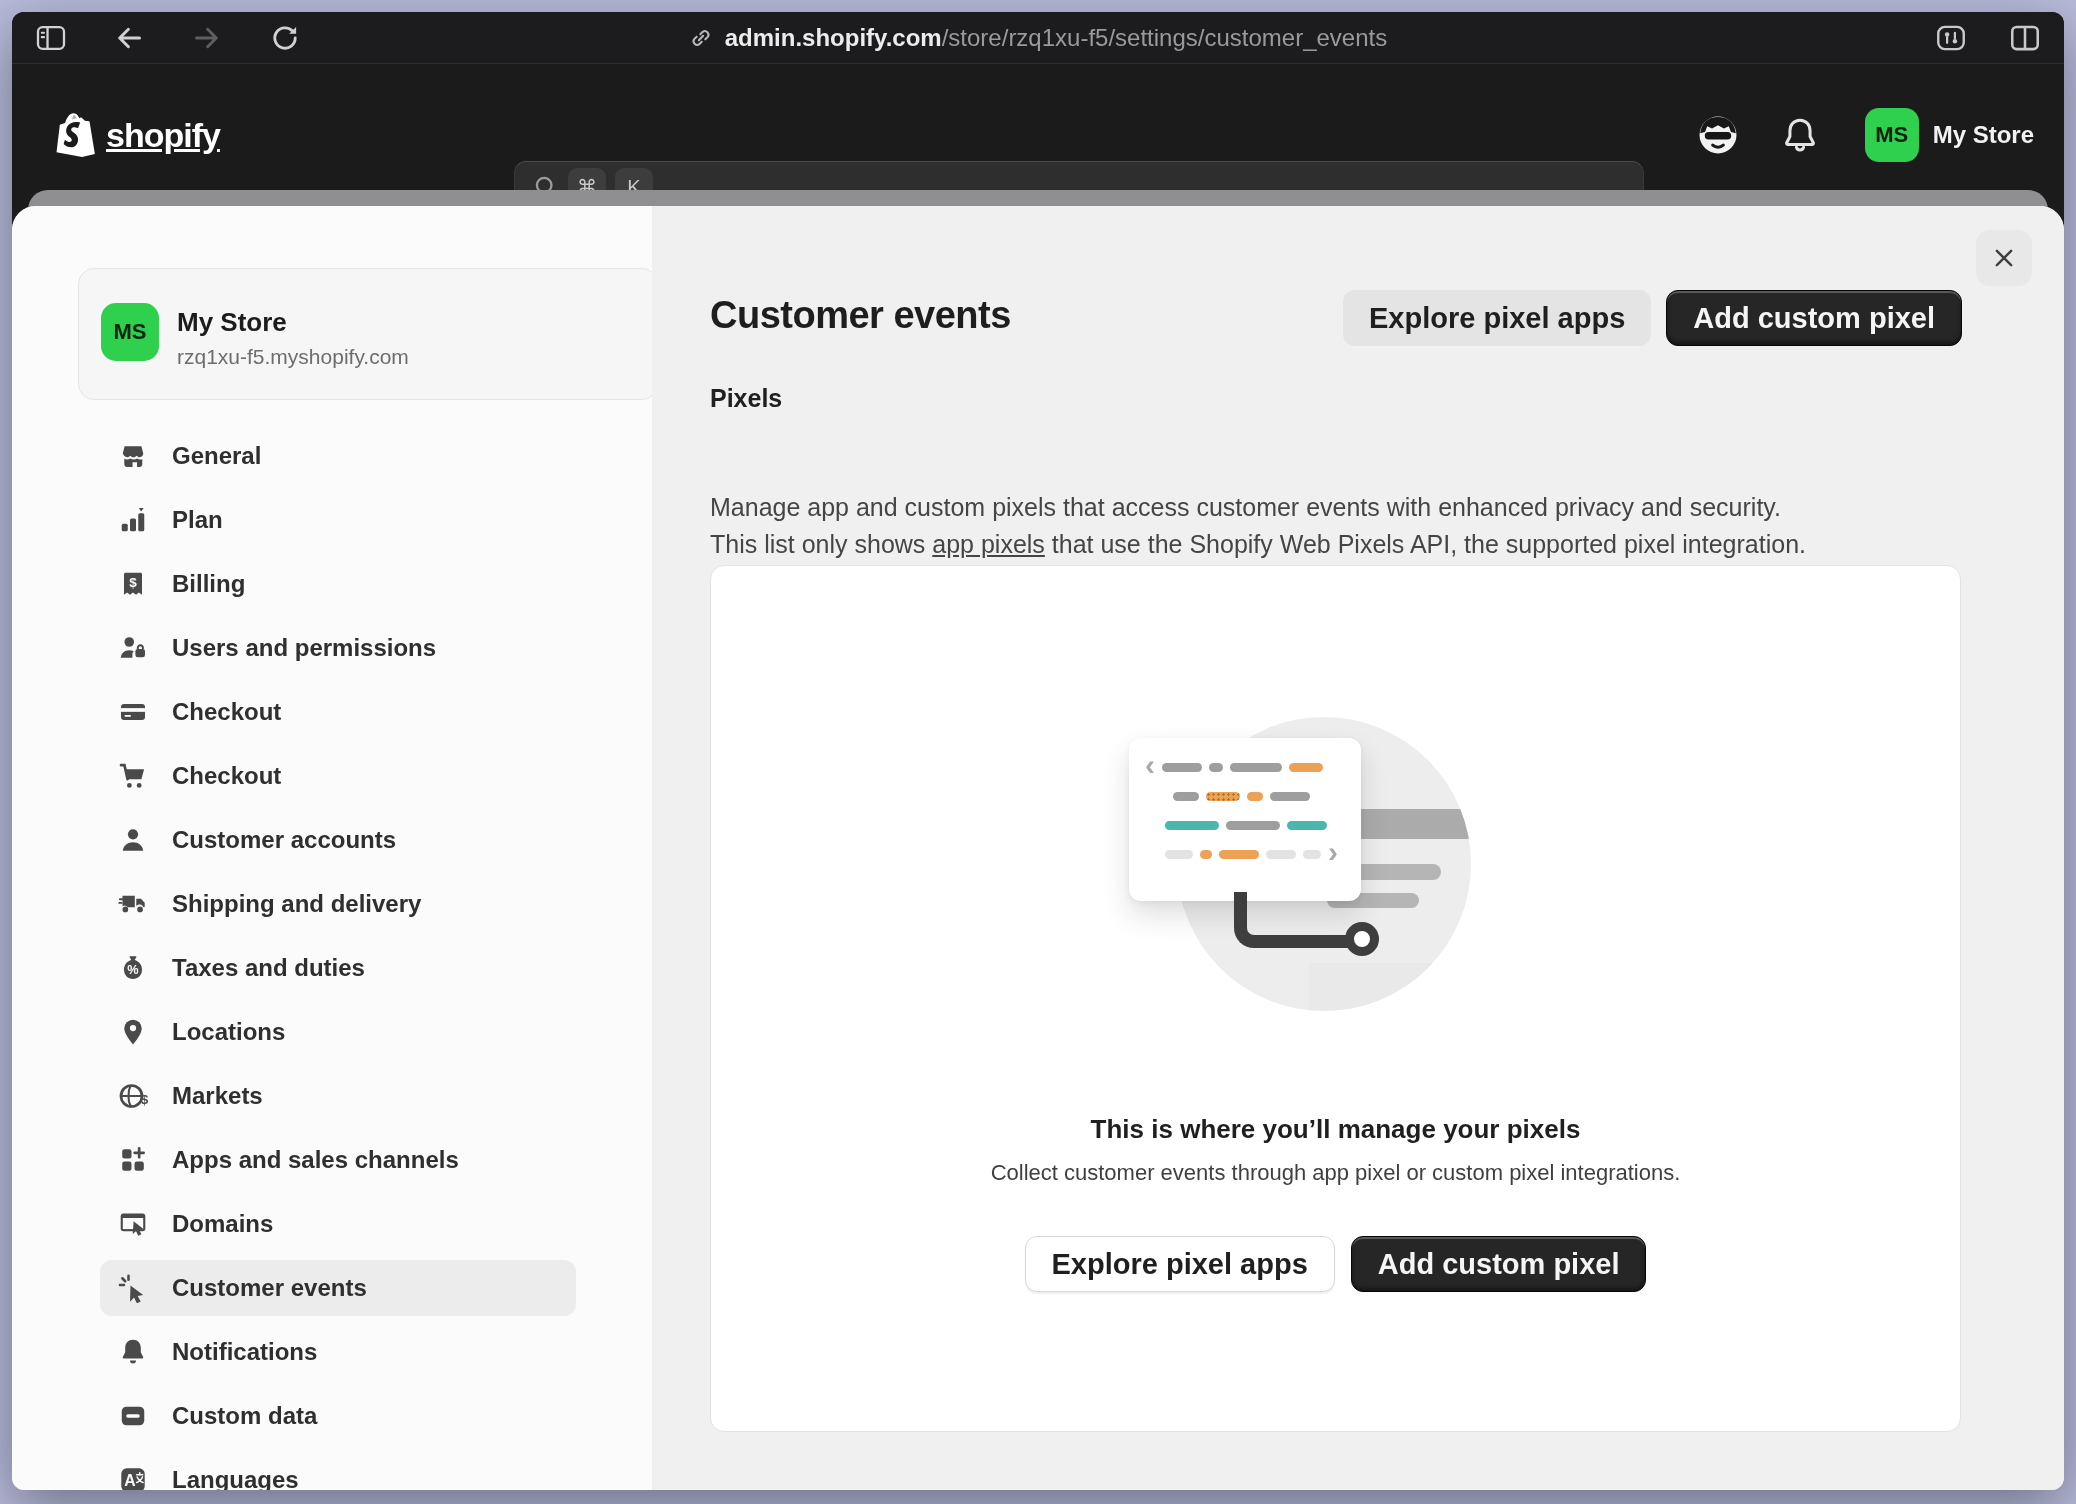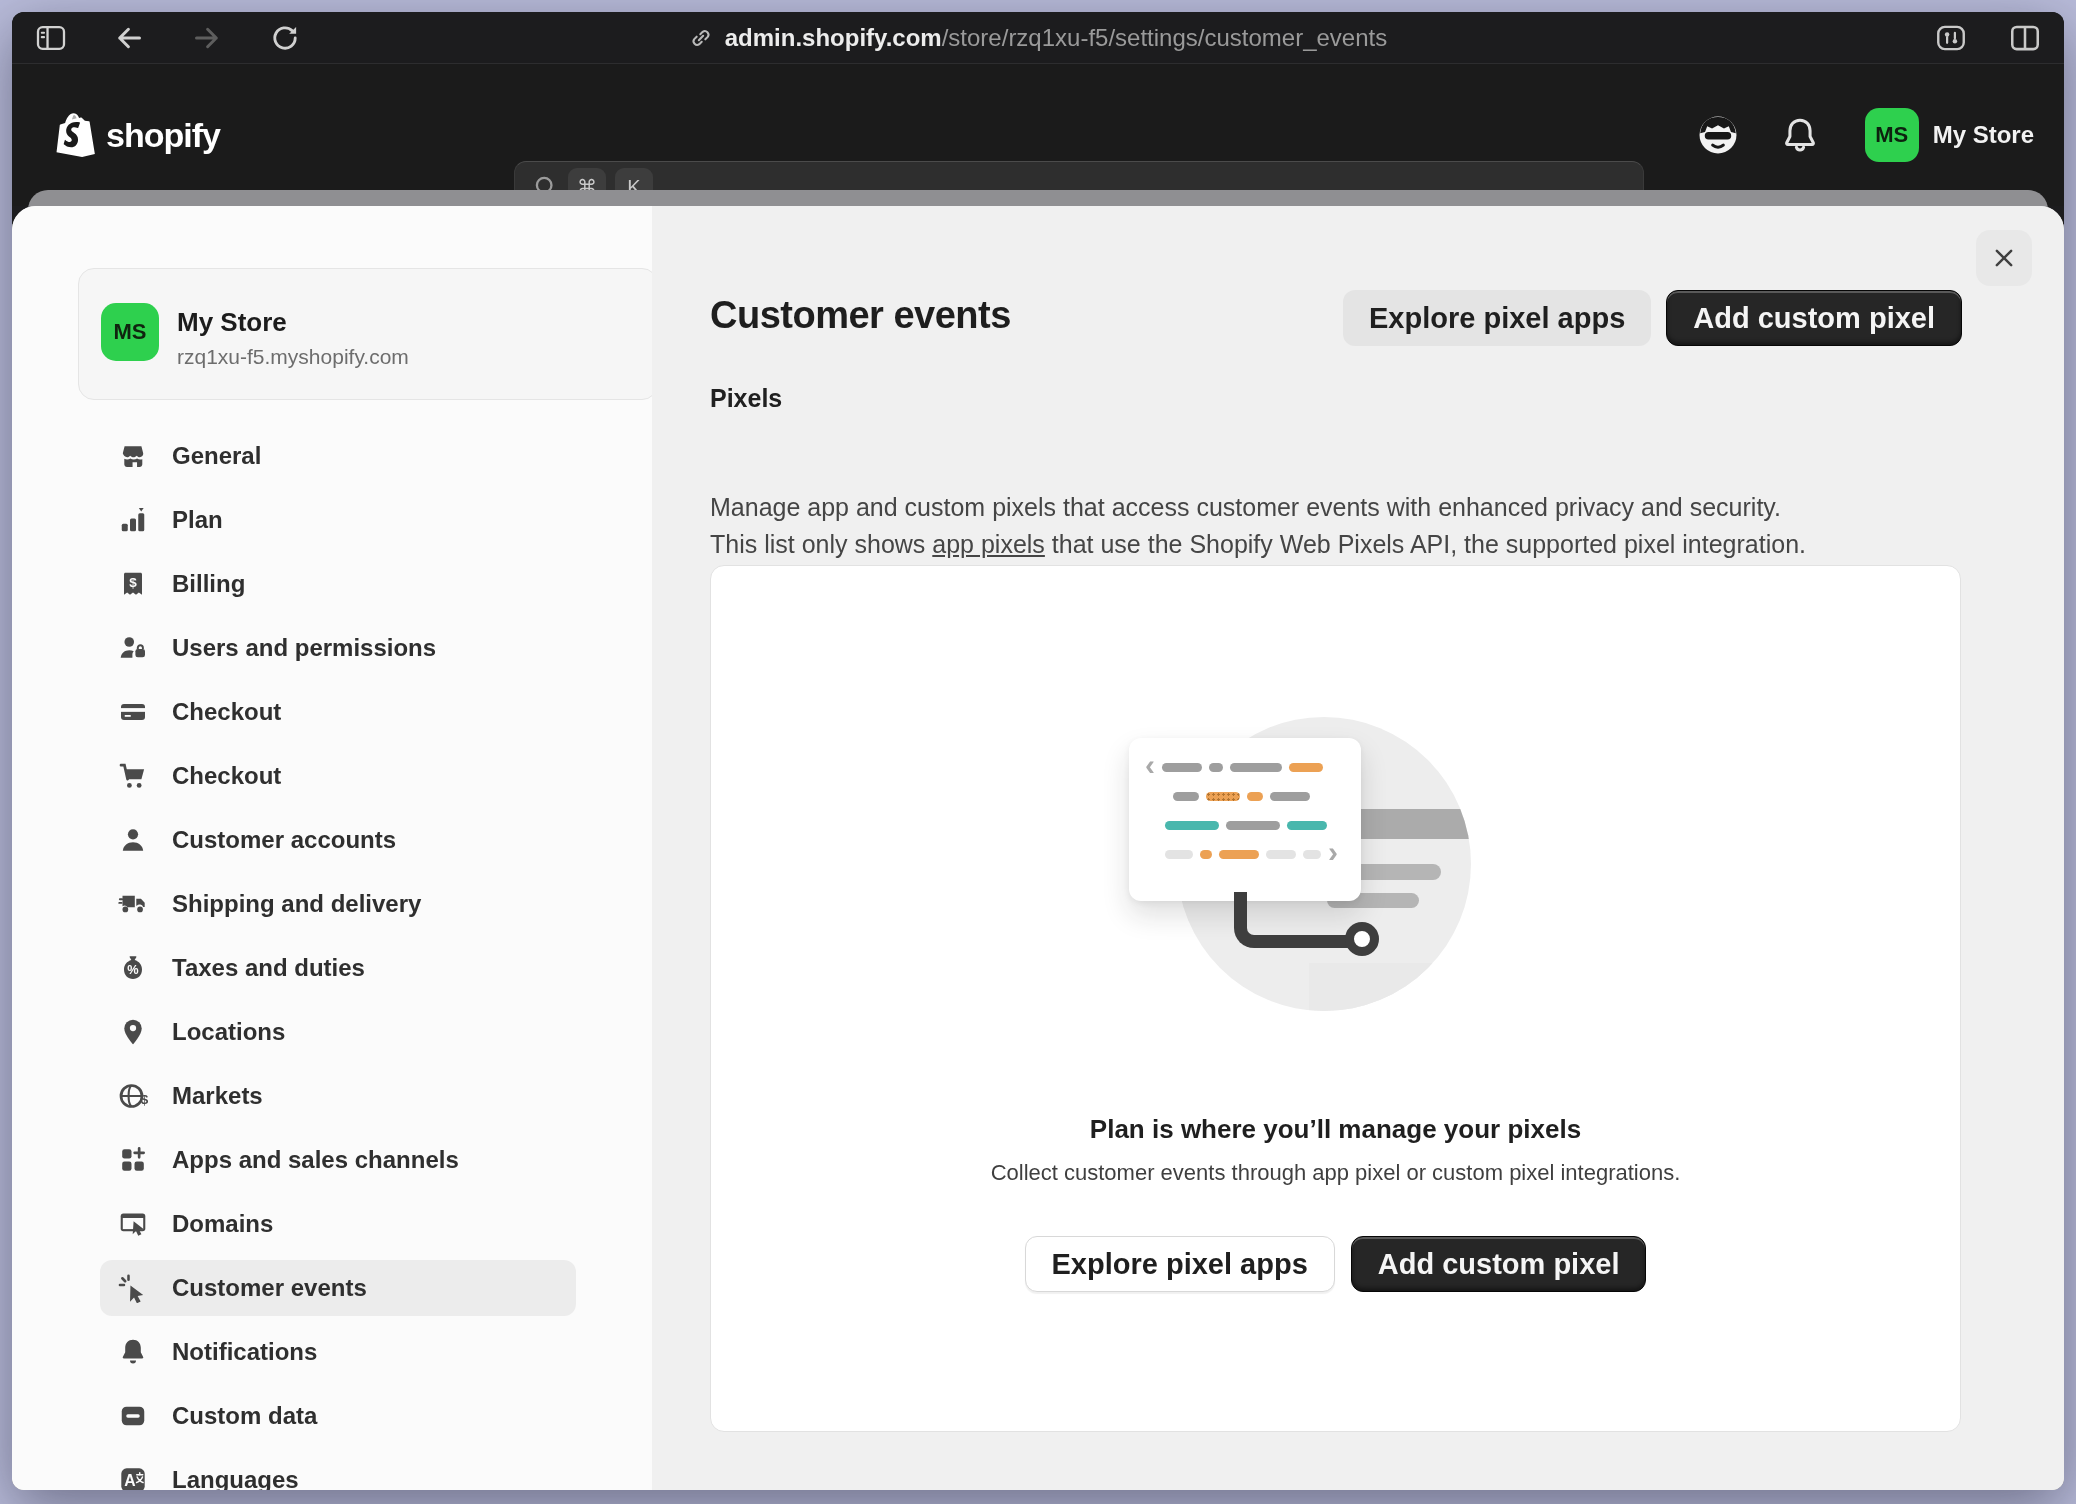--- a/index.html
+++ b/index.html
@@ -27,21 +27,21 @@
   .url-wrap {
     position:absolute; left:0; right:0; top:0; height:52px;
     display:flex; align-items:center; justify-content:center; gap:12px;
     font-size:24px; pointer-events:none;
   }
   .url-host { color:#ececec; font-weight:600; }
   .url-path { color:#9a9a9a; font-weight:400; }
   
   .admin-header { position:relative; height:142px; background:#1b1b1b; }
   .logo { position:absolute; left:44px; top:71px; transform:translateY(-50%); display:flex; align-items:center; gap:8px; }
-  .logo-word { color:#fff; font-size:34px; font-weight:700; letter-spacing:-1px; }
+  .logo-word { color:#fff; font-size:34px; font-weight:700; letter-spacing:-1px;text-decoration:underline; }
   .searchbar {
     position:absolute; left:502px; top:97px; width:1130px; height:52px;
     background:#2e2e2e; border:1px solid #3a3a3a; border-top-color:#4b4b4b;
     border-radius:12px; display:flex; align-items:center; padding:0 10px 0 18px;
   }
   .search-ph { color:#9b9b9b; font-size:24px; margin-left:14px; flex:1; }
   .keycap {
     width:38px; height:38px; background:#3d3d3d; border-radius:9px;
     color:#c9c9c9; font-size:20px; display:flex; align-items:center; justify-content:center;
     margin-left:9px;
@@ -485,21 +485,21 @@
               <span class="pill or" style="width:12px"></span>
               <span class="pill or" style="width:40px"></span>
               <span class="pill lt" style="width:30px"></span>
               <span class="pill lt" style="width:18px"></span>
               <span class="chev">›</span>
             </div>
         </div>
         <div class="connector"></div>
         <div class="donut"></div>
 
-        <div class="empty-heading">Plan is where you’ll manage your pixels</div>
+        <div class="empty-heading">This is where you’ll manage your pixels</div>
         <div class="empty-sub">Collect customer events through app pixel or custom pixel integrations.</div>
         <div class="empty-actions">
           <button class="btn btn-white">Explore pixel apps</button>
           <button class="btn btn-dark">Add custom pixel</button>
         </div>
       </div>
     </div>
   </div>
 </div>
 

